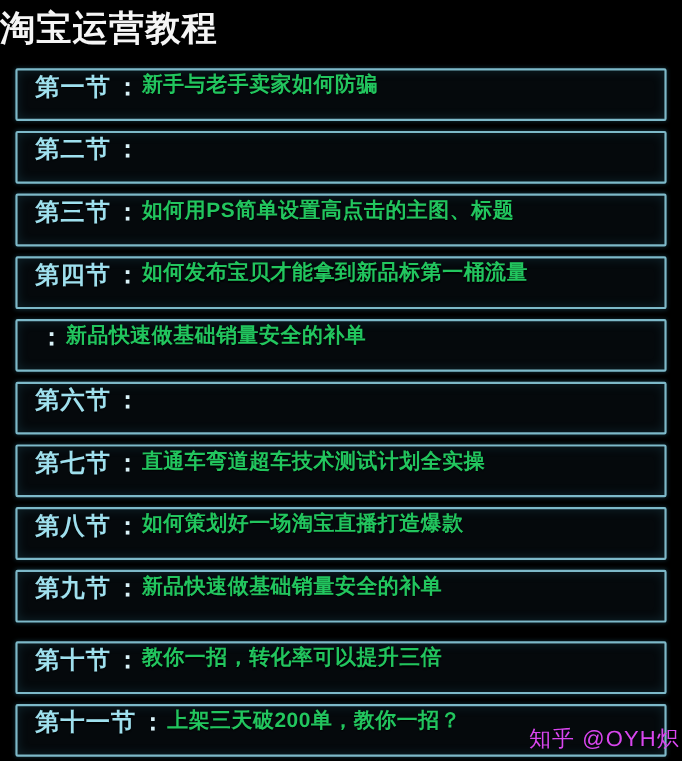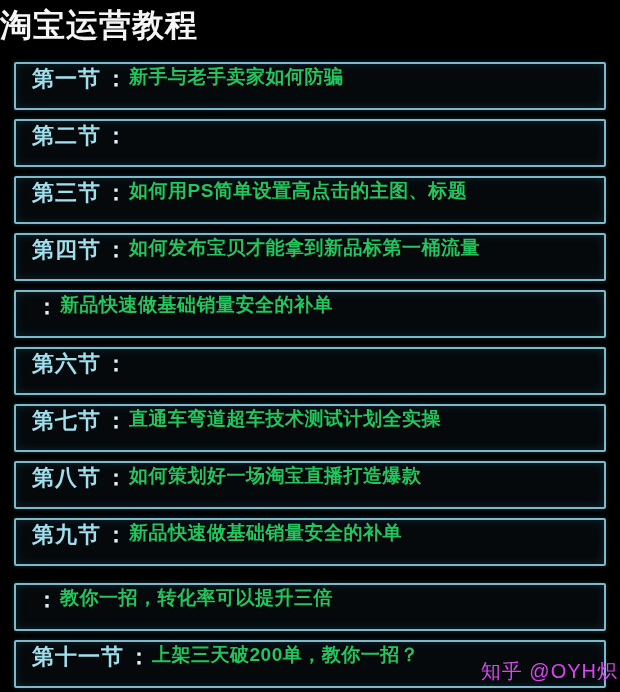--- a/index.html
+++ b/index.html
@@ -139,20 +139,21 @@
       <span class="row-text">如何策划好一场淘宝直播打造爆款</span>
     </div>
 
     <div class="row">
       <span class="row-label">第九节</span>
       <span class="row-sep">：</span>
       <span class="row-text">新品快速做基础销量安全的补单</span>
     </div>
 
     <div class="row">
+      <span class="row-label">第十节</span>
       <span class="row-sep">：</span>
       <span class="row-text">教你一招，转化率可以提升三倍</span>
     </div>
 
     <div class="row">
       <span class="row-label">第十一节</span>
       <span class="row-sep">：</span>
       <span class="row-text">上架三天破200单，教你一招？</span>
     </div>
 

